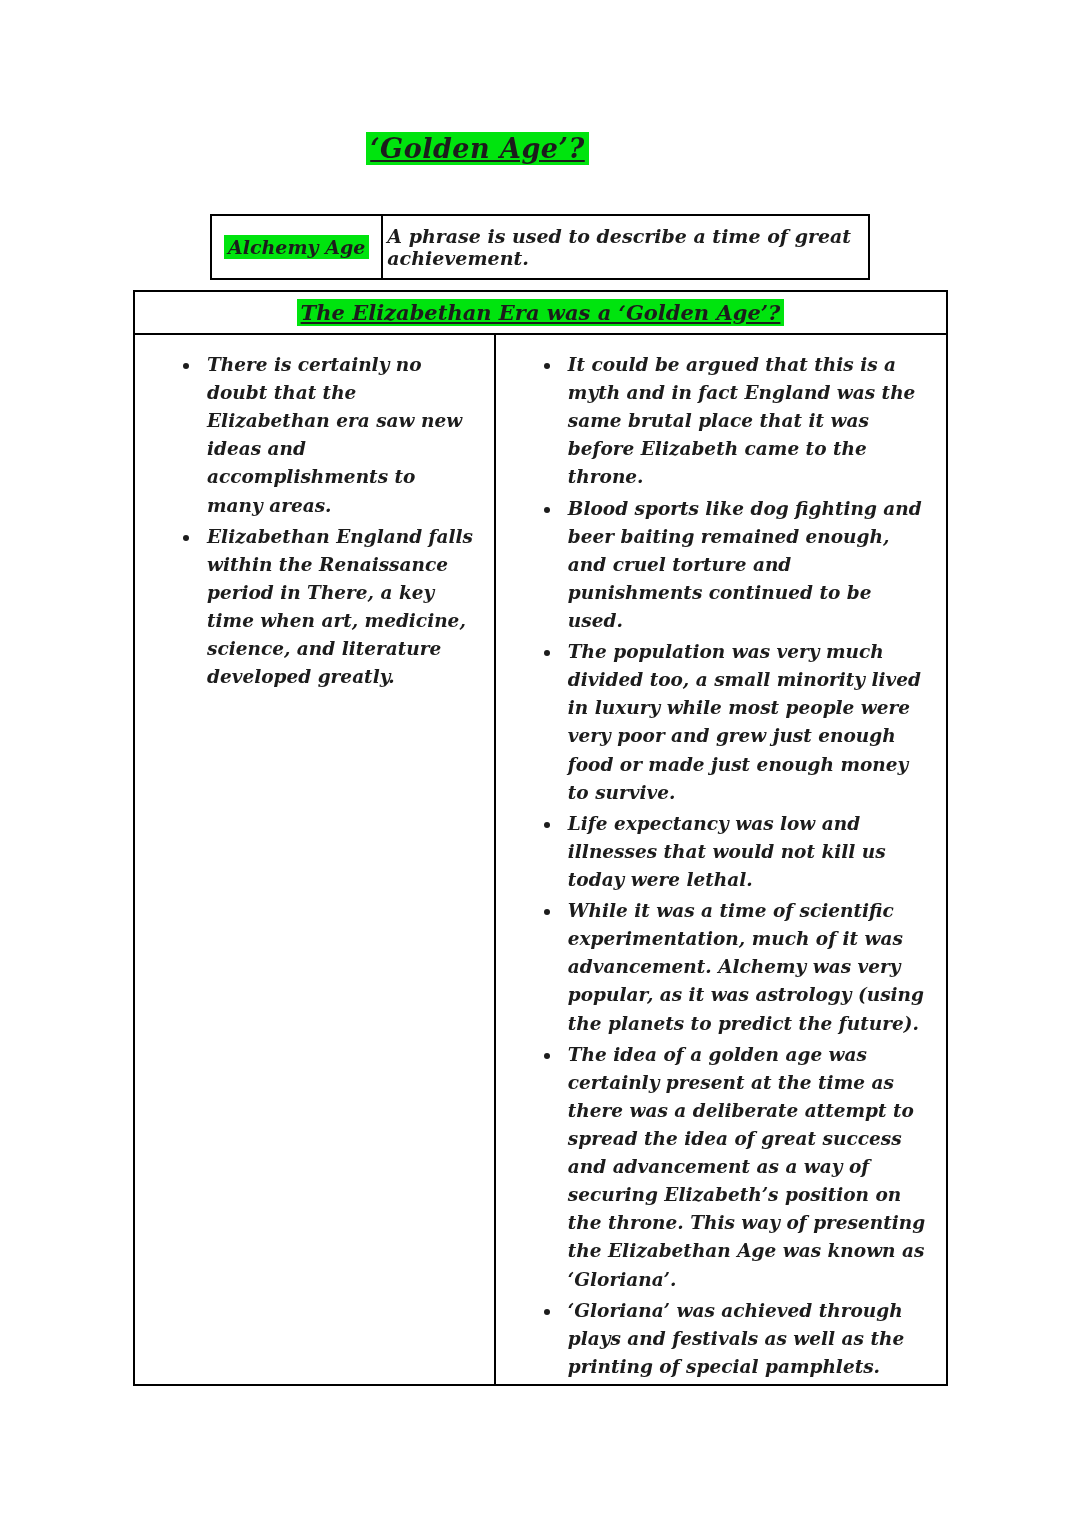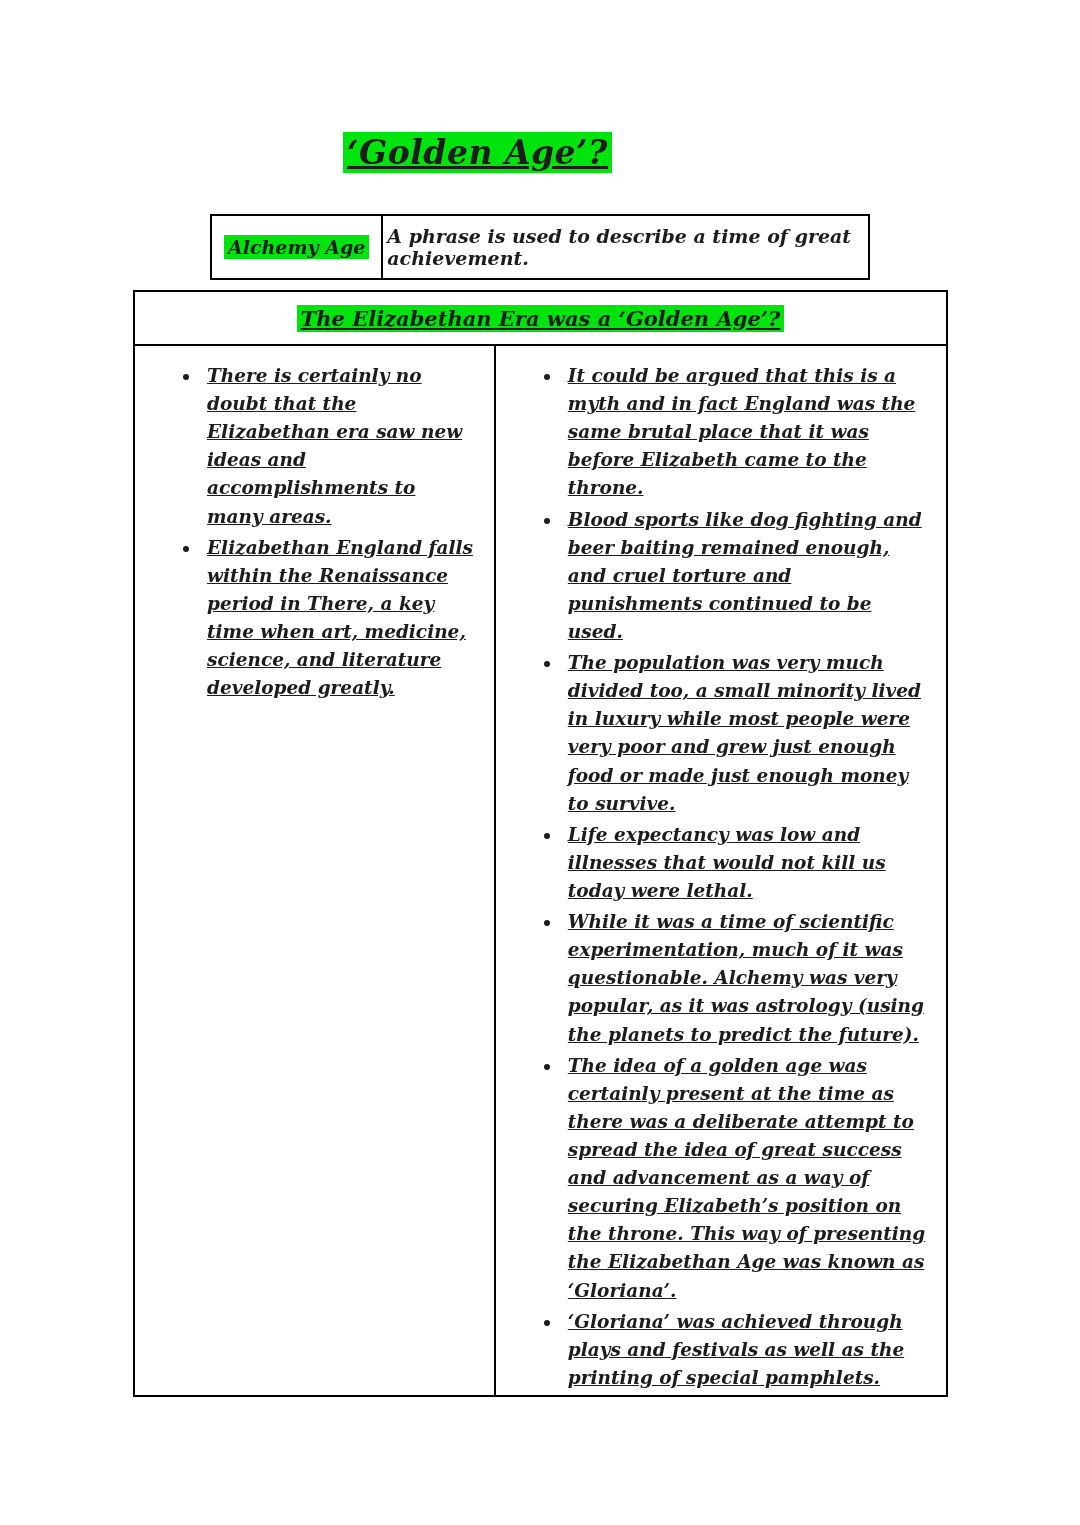--- a/index.html
+++ b/index.html
@@ -25,21 +25,21 @@
     padding: 1px 4px;
   }
   .u { text-decoration: underline; }
 
   .doc-title {
     position: absolute;
     top: 133px;
     left: 0;
     width: 955px;
     text-align: center;
-    font-size: 33px;
+    font-size: 27px;
     letter-spacing: 0.5px;
   }
 
   table { border-collapse: collapse; }
   td { border: 2px solid #000; }
 
   .def-table {
     position: absolute;
     left: 210px;
     top: 214px;
@@ -53,21 +53,21 @@
   .def-table .term-cell { width: 112px; white-space: nowrap; }
   .def-table .definition-cell { padding-left: 4px; }
 
   .main-table {
     position: absolute;
     left: 133px;
     top: 290px;
     width: 815px;
   }
   .main-table .title-cell {
-    height: 54px;
+    height: 43px;
     text-align: center;
     font-size: 21px;
     padding: 4px 8px;
   }
   .main-table .col-header {
     height: 43px;
     width: 50%;
     text-align: center;
     font-size: 19px;
     padding: 4px 8px;
@@ -75,21 +75,20 @@
   .main-table .body-cell {
     height: 879px;
     vertical-align: top;
     padding: 0;
   }
   .bullet-list {
     margin: 16px 0 0 0;
     padding-left: 66px;
     padding-right: 18px;
     list-style: disc outside;
-    text-decoration: underline;
   }
   .bullet-list li {
     font-size: 18.5px;
     line-height: 1.52;
     margin-bottom: 3px;
     padding-left: 6px;
   }
 </style>
 </head>
 <body>
@@ -126,21 +125,21 @@
             <li><span>There is certainly no doubt that the Elizabethan era saw new ideas and accomplishments to many areas.</span></li>
             <li><span>Elizabethan England falls within the Renaissance period in There, a key time when art, medicine, science, and literature developed greatly.</span></li>
           </ul>
         </td>
         <td class="body-cell">
           <ul class="bullet-list">
             <li><span>It could be argued that this is a myth and in fact England was the same brutal place that it was before Elizabeth came to the throne.</span></li>
             <li><span>Blood sports like dog fighting and beer baiting remained enough, and cruel torture and punishments continued to be used.</span></li>
             <li><span>The population was very much divided too, a small minority lived in luxury while most people were very poor and grew just enough food or made just enough money to survive.</span></li>
             <li><span>Life expectancy was low and illnesses that would not kill us today were lethal.</span></li>
-            <li><span>While it was a time of scientific experimentation, much of it was questionable. Alchemy was very popular, as it was astrology (using the planets to predict the future).</span></li>
+            <li><span>While it was a time of scientific experimentation, much of it was advancement. Alchemy was very popular, as it was astrology (using the planets to predict the future).</span></li>
             <li><span>The idea of a golden age was certainly present at the time as there was a deliberate attempt to spread the idea of great success and advancement as a way of securing Elizabeth’s position on the throne. This way of presenting the Elizabethan Age was known as ‘Gloriana’.</span></li>
             <li><span>‘Gloriana’ was achieved through plays and festivals as well as the printing of special pamphlets.</span></li>
           </ul>
         </td>
       </tr>
     </tbody>
   </table>
 
 </div>
 

